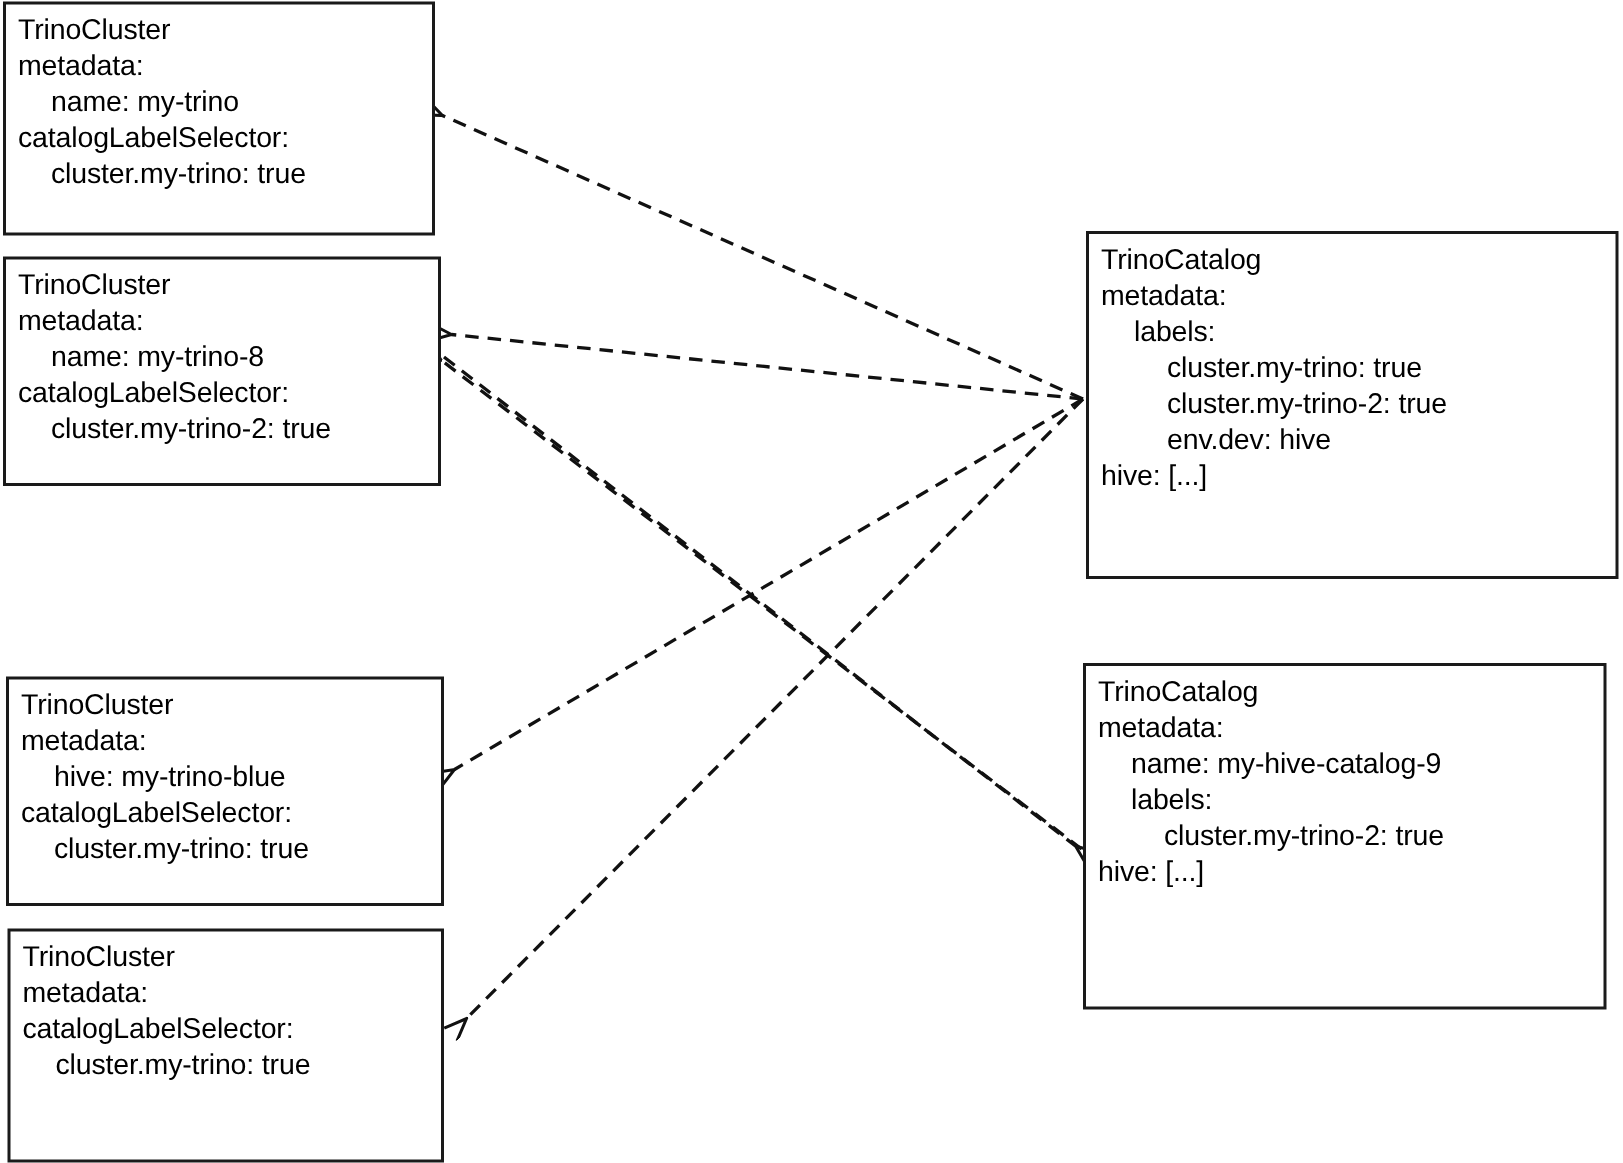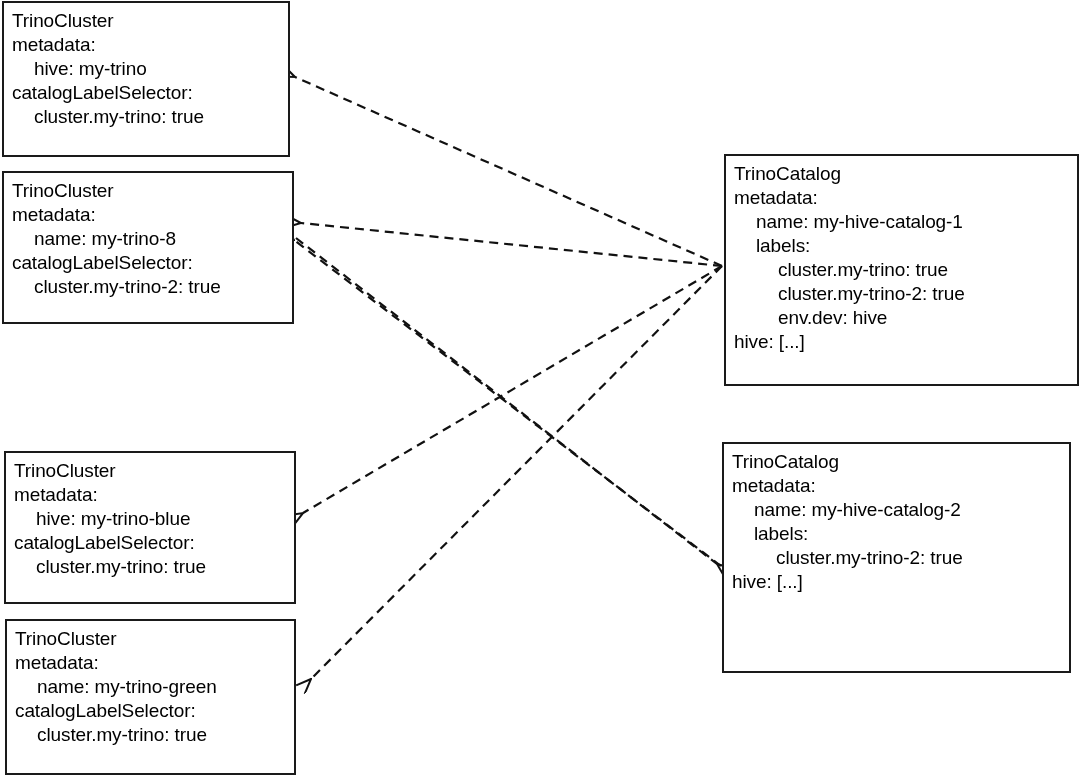--- a/index.html
+++ b/index.html
@@ -75,21 +75,21 @@
     <line x1="722" y1="266" x2="311" y2="679" stroke="#111111" stroke-width="2.2" stroke-dasharray="9 6" marker-end="url(#ah)"></line>
 
     <line x1="721" y1="566" x2="294" y2="240" stroke="#111111" stroke-width="2.2" stroke-dasharray="9 6" marker-end="url(#ah)"></line>
 
     <line x1="296" y1="238" x2="717" y2="564" stroke="#111111" stroke-width="2.2" stroke-dasharray="9 6" marker-end="url(#ah)"></line>
   </svg>
 
   <div class="node" id="cluster-1">
     <div class="line">TrinoCluster</div>
     <div class="line">metadata:</div>
-    <div class="line indent1">hive: my-trino</div>
+    <div class="line indent1">name: my-trino</div>
     <div class="line">catalogLabelSelector:</div>
     <div class="line indent1">cluster.my-trino: true</div>
   </div>
 
   <div class="node" id="cluster-2">
     <div class="line">TrinoCluster</div>
     <div class="line">metadata:</div>
     <div class="line indent1">name: my-trino-8</div>
     <div class="line">catalogLabelSelector:</div>
     <div class="line indent1">cluster.my-trino-2: true</div>
@@ -99,38 +99,36 @@
     <div class="line">TrinoCluster</div>
     <div class="line">metadata:</div>
     <div class="line indent1">hive: my-trino-blue</div>
     <div class="line">catalogLabelSelector:</div>
     <div class="line indent1">cluster.my-trino: true</div>
   </div>
 
   <div class="node" id="cluster-4">
     <div class="line">TrinoCluster</div>
     <div class="line">metadata:</div>
-    <div class="line indent1">name: my-trino-green</div>
     <div class="line">catalogLabelSelector:</div>
     <div class="line indent1">cluster.my-trino: true</div>
   </div>
 
   <div class="node" id="catalog-1">
     <div class="line">TrinoCatalog</div>
     <div class="line">metadata:</div>
-    <div class="line indent1">name: my-hive-catalog-1</div>
     <div class="line indent1">labels:</div>
     <div class="line indent2">cluster.my-trino: true</div>
     <div class="line indent2">cluster.my-trino-2: true</div>
     <div class="line indent2">env.dev: hive</div>
     <div class="line">hive: [...]</div>
   </div>
 
   <div class="node" id="catalog-2">
     <div class="line">TrinoCatalog</div>
     <div class="line">metadata:</div>
-    <div class="line indent1">name: my-hive-catalog-2</div>
+    <div class="line indent1">name: my-hive-catalog-9</div>
     <div class="line indent1">labels:</div>
     <div class="line indent2">cluster.my-trino-2: true</div>
     <div class="line">hive: [...]</div>
   </div>
 
 </div>
 
 </body></html>

